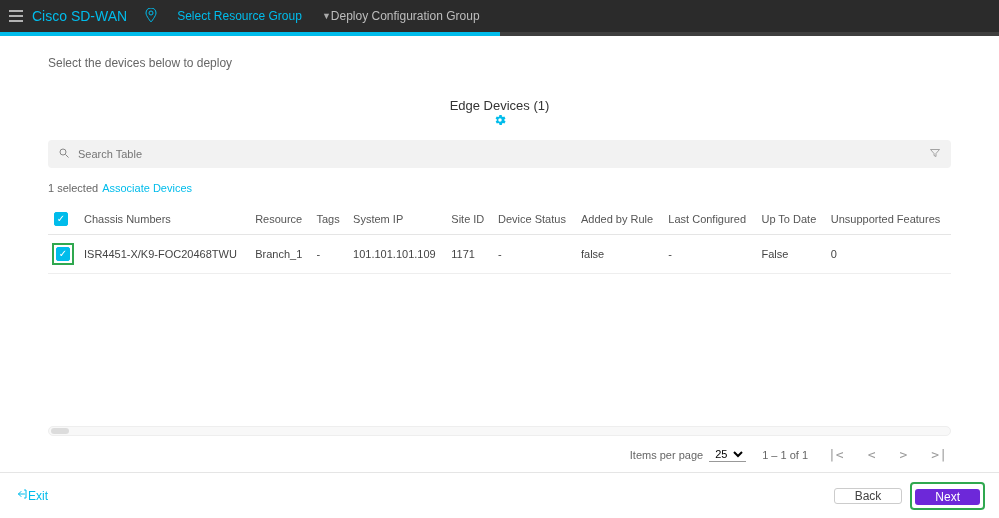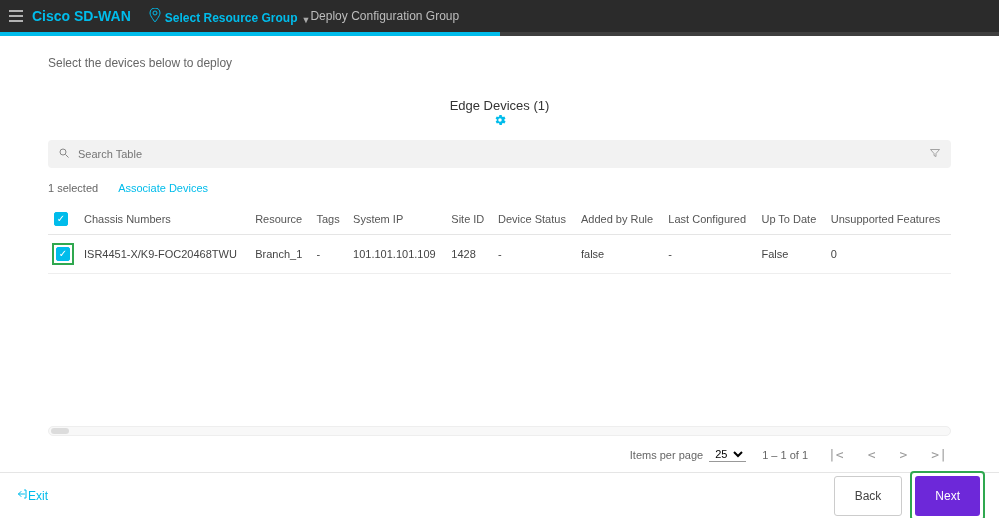--- a/index.html
+++ b/index.html
@@ -1,54 +1,54 @@
 <!DOCTYPE html>
 <html><head>
 <meta charset="utf-8">
 <style>
   * { box-sizing: border-box; margin: 0; padding: 0; }
   html, body { width: 999px; height: 518px; font-family: "Segoe UI", Arial, sans-serif; background: #fff; color: #333; overflow: hidden; }
   .topbar { height: 32px; background: #2b2b2b; display: flex; align-items: center; color: #ccc; font-size: 12px; }
   .hamburger { width: 32px; display: flex; align-items: center; justify-content: center; color: #ccc; }
-  .brand { color: #00bceb; font-weight: 700; font-size: 14px; padding-right: 18px; text-align: right; }
-  .resource-group { display: flex; align-items: flex-end; color: #00bceb; gap: 4px; font-weight: bold; }
+  .brand { color: #00bceb; font-weight: 400; font-size: 14px; padding-right: 18px; text-align: right; }
+  .resource-group { display: flex; align-items: center; color: #00bceb; gap: 20px; }
   .resource-group .pin { color: #00bceb; }
   .resource-group .caret { font-size: 9px; color: #aaa; }
   .topbar .deploy-title { color: #bdbdbd; font-size: 12px; }
   .progressbar { height: 4px; background: #3f3f3f; display: flex; }
   .progress-fill { width: 50%; background: #00bceb; }
   .page { padding: 20px 48px 0 48px; }
   h1.page-title { font-size: 22px; font-weight: 400; color: #333; margin-bottom: 8px; }
   .page-subtitle { font-size: 12px; color: #666; margin-bottom: 28px; }
   .section-row { display: flex; align-items: center; justify-content: space-between; margin-bottom: 10px; flex-direction: column; }
   .section-title { font-size: 13px; color: #333; }
   .gear { color: #00bceb; font-size: 14px; }
   .search-wrap { background: #f2f2f2; border-radius: 4px; height: 28px; display: flex; align-items: center; padding: 0 10px; margin-bottom: 14px; }
   .search-wrap .mag { color: #888; font-size: 12px; margin-right: 8px; }
   .search-wrap input { flex: 1; border: none; background: transparent; font-size: 11px; color: #333; outline: none; }
   .filter-icon { color: #888; font-size: 12px; }
-  .list-meta { display: flex; align-items: center; gap: 20px; font-size: 11px; margin-bottom: 10px; }
+  .list-meta { display: flex; align-items: center; gap: 4px; font-size: 11px; margin-bottom: 10px; }
   .list-meta .selcount { color: #666; }
   .list-meta .assoc { color: #00bceb; font-weight: 500; }
   table.dev { width: 100%; border-collapse: collapse; font-size: 11px; }
   table.dev th { text-align: left; font-weight: 400; color: #555; padding: 8px 6px; border-bottom: 1px solid #e5e5e5; }
   table.dev td { padding: 10px 6px; border-bottom: 1px solid #eee; color: #444; }
   .chk { width: 14px; height: 14px; border: 1px solid #00bceb; border-radius: 2px; background: #00bceb; display: inline-flex; align-items: center; justify-content: center; color: #fff; font-size: 10px; line-height: 1; }
   .row-chk-highlight { outline: 2px solid #2fa84f; padding: 2px; display: inline-flex; }
   .th-chk { width: 30px; }
   .scroll-strip { position: absolute; left: 48px; right: 48px; bottom: 82px; height: 10px; background: #f8f8f8; border: 1px solid #eee; border-radius: 5px; }
   .scroll-strip::after { content: ""; position: absolute; left: 2px; top: 1px; width: 18px; height: 6px; background: #dcdcdc; border-radius: 4px; }
   .pager { position: absolute; right: 48px; bottom: 56px; display: flex; align-items: center; gap: 16px; font-size: 11px; color: #666; }
   .pager .pp { display: flex; align-items: center; gap: 6px; }
   .pager select { border: none; border-bottom: 1px solid #999; background: transparent; font-size: 11px; padding: 0 2px; }
   .pager .navbtn { color: #9c9c9c; padding: 0 4px; font-size: 13px; font-family: monospace; }
   .footer { position: absolute; left: 0; right: 0; bottom: 0; height: 46px; border-top: 1px solid #e5e5e5; display: flex; align-items: center; padding: 0 16px; background: #fff; }
   .exit { color: #00bceb; font-size: 12px; display: flex; align-items: center; gap: 0; }
   .footer .spacer { flex: 1; }
-  .btn { height: 40px; padding: 0 20px; border-radius: 3px; font-size: 12px; display: inline-flex; align-items: center; justify-content: center; cursor: pointer; }
+  .btn { height: 16px; padding: 0 20px; border-radius: 3px; font-size: 12px; display: inline-flex; align-items: center; justify-content: center; cursor: pointer; }
   .btn-back { border: 1px solid #ccc; color: #444; background: #fff; margin-right: 10px; }
   .btn-next { border: none; background: #6d28d9; color: #fff; font-weight: 500; }
   .btn-next-wrap { outline: 2px solid #2fa84f; padding: 3px; border-radius: 2px; }
 </style>
 </head>
 <body>
 
 <div class="topbar">
   <div class="hamburger">
     <svg width="14" height="12" viewBox="0 0 14 12">
@@ -126,21 +126,21 @@
       <tr>
         <td>
           <span class="row-chk-highlight">
             <span class="chk">✓</span>
           </span>
         </td>
         <td>ISR4451-X/K9-FOC20468TWU</td>
         <td>Branch_1</td>
         <td>-</td>
         <td>101.101.101.109</td>
-        <td>1428</td>
+        <td>1171</td>
         <td>-</td>
         <td>false</td>
         <td>-</td>
         <td>False</td>
         <td>0</td>
       </tr>
     </tbody>
   </table>
 </div>
 

